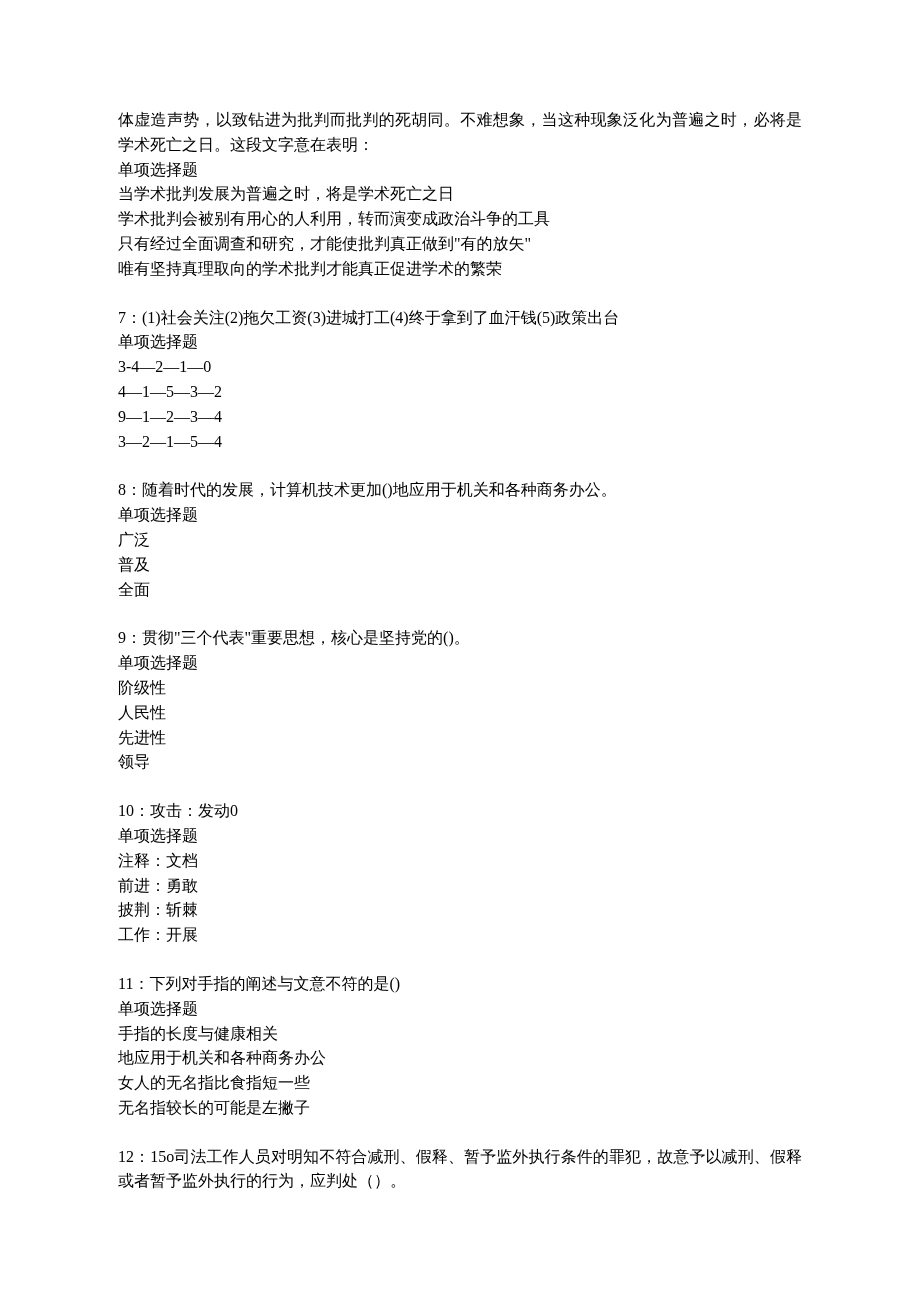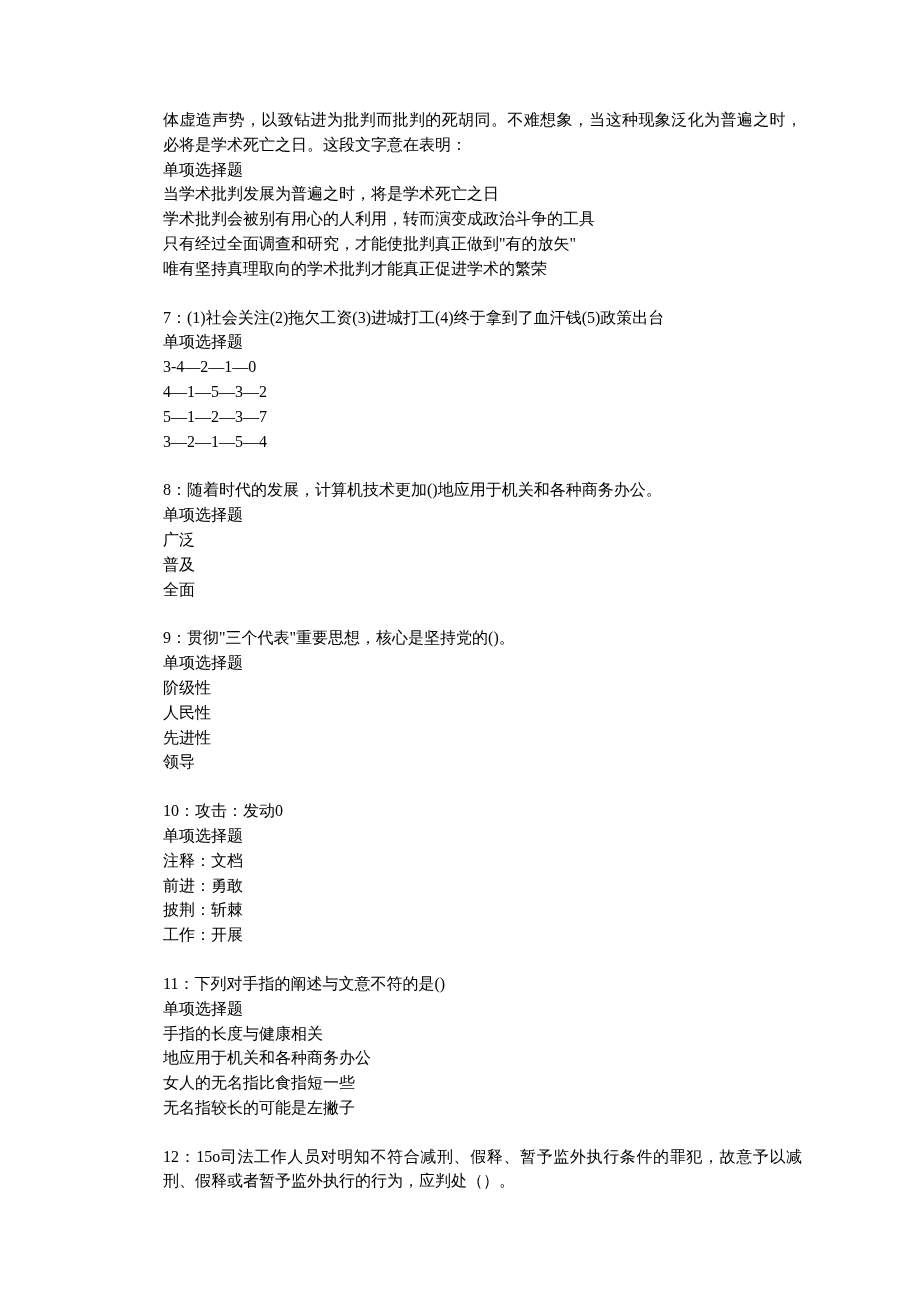--- a/index.html
+++ b/index.html
@@ -12,21 +12,20 @@
     line-height: 1.55;
   }
   .page {
     width: 920px;
     min-height: 1301px;
     box-sizing: border-box;
     padding: 108px 118px 60px 118px;
   }
   .block {
     margin-bottom: 24px;
-    margin-left: 45px;
   }
   .line {
     display: block;
     text-align: justify;
   }
 </style>
 </head>
 <body>
 
 <div class="page">
@@ -38,21 +37,21 @@
     <span class="line">学术批判会被别有用心的人利用，转而演变成政治斗争的工具</span>
     <span class="line">只有经过全面调查和研究，才能使批判真正做到"有的放矢"</span>
     <span class="line">唯有坚持真理取向的学术批判才能真正促进学术的繁荣</span>
   </div>
 
   <div class="block">
     <span class="line">7：(1)社会关注(2)拖欠工资(3)进城打工(4)终于拿到了血汗钱(5)政策出台</span>
     <span class="line">单项选择题</span>
     <span class="line">3-4—2—1—0</span>
     <span class="line">4—1—5—3—2</span>
-    <span class="line">5—1—2—3—7</span>
+    <span class="line">9—1—2—3—4</span>
     <span class="line">3—2—1—5—4</span>
   </div>
 
   <div class="block">
     <span class="line">8：随着时代的发展，计算机技术更加()地应用于机关和各种商务办公。</span>
     <span class="line">单项选择题</span>
     <span class="line">广泛</span>
     <span class="line">普及</span>
     <span class="line">全面</span>
   </div>

